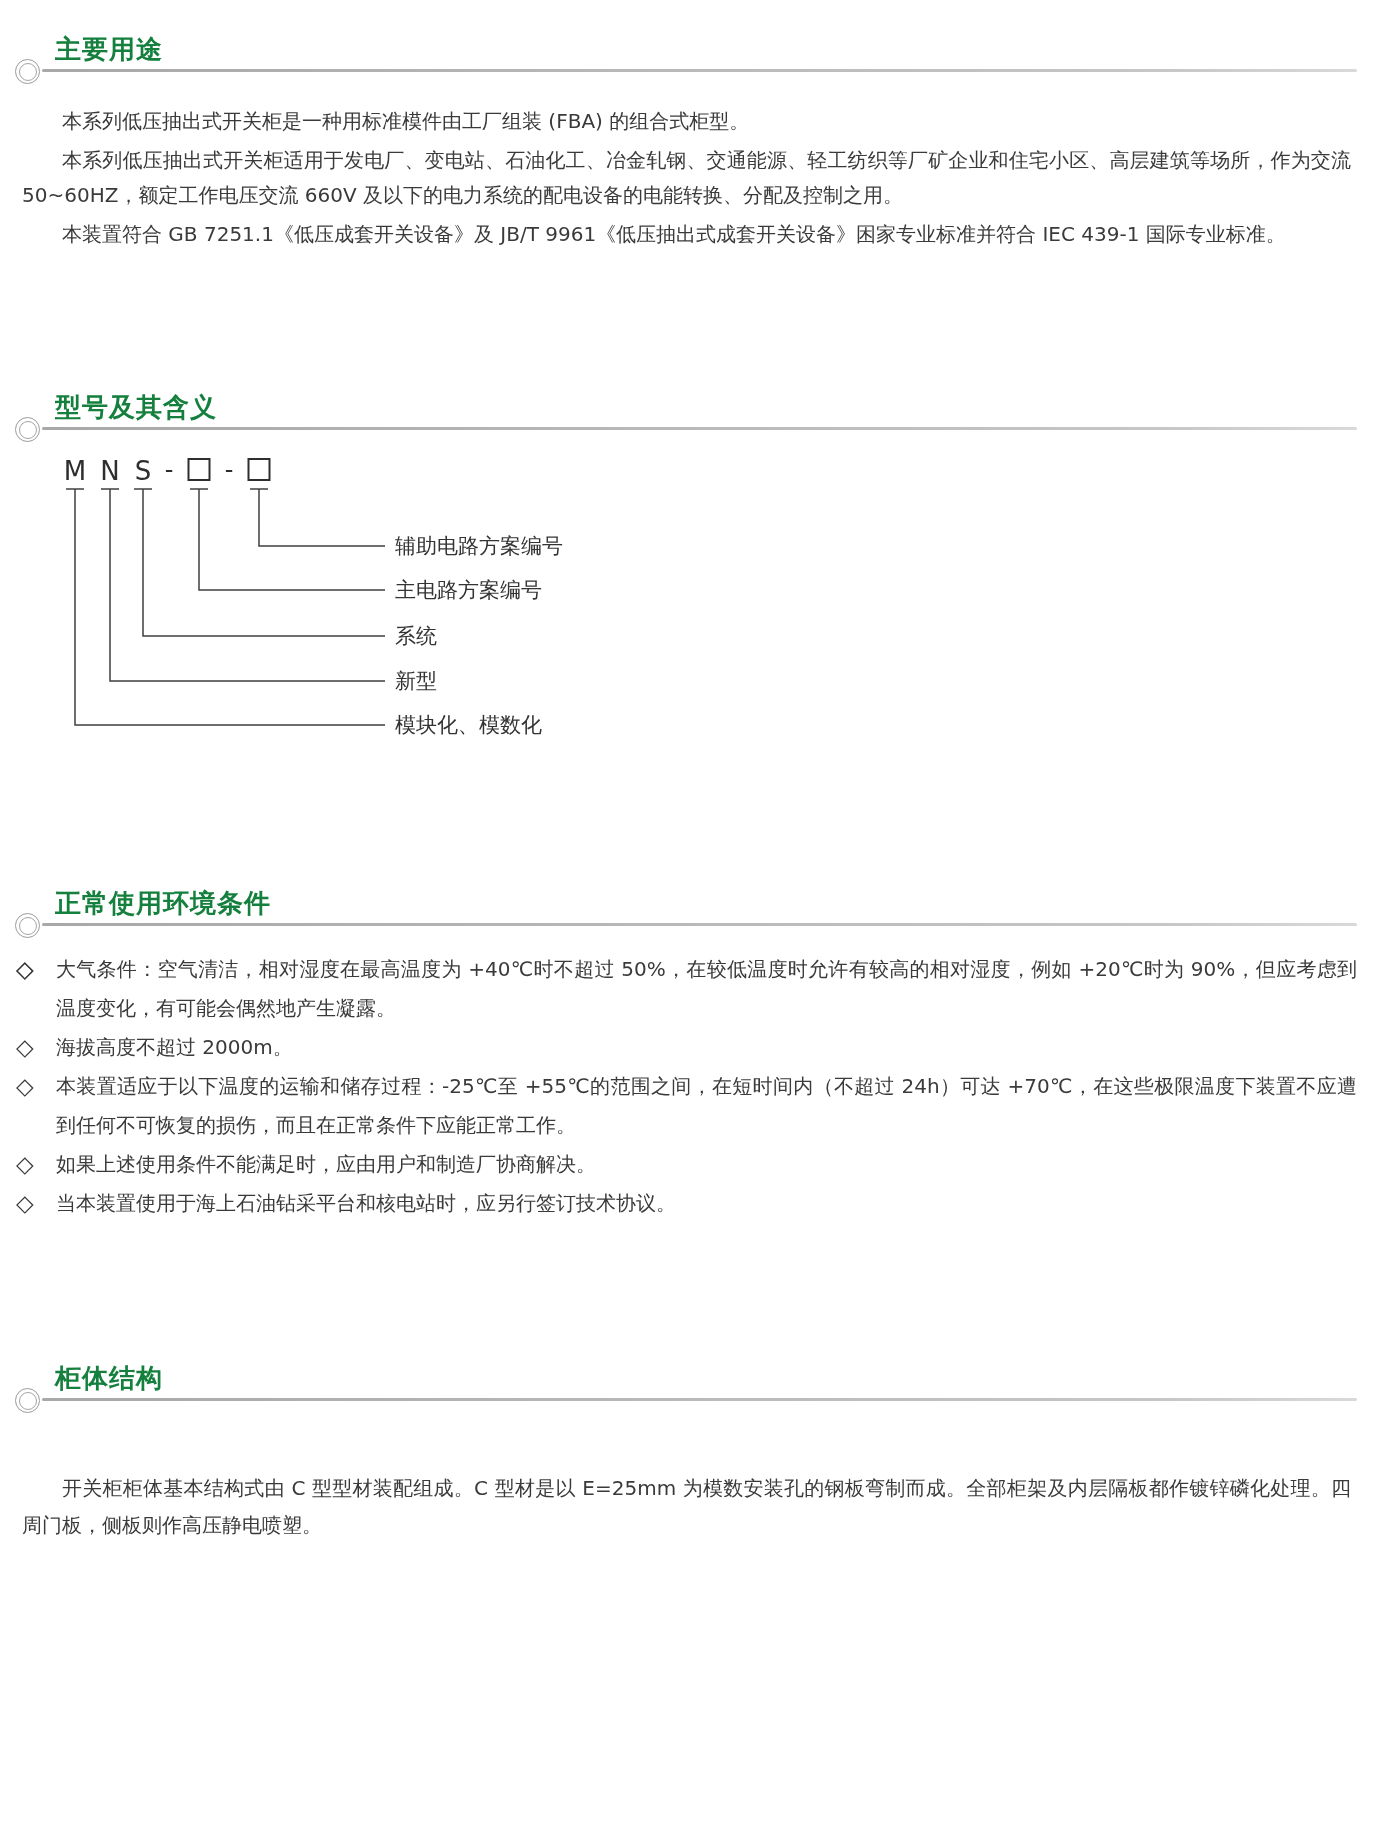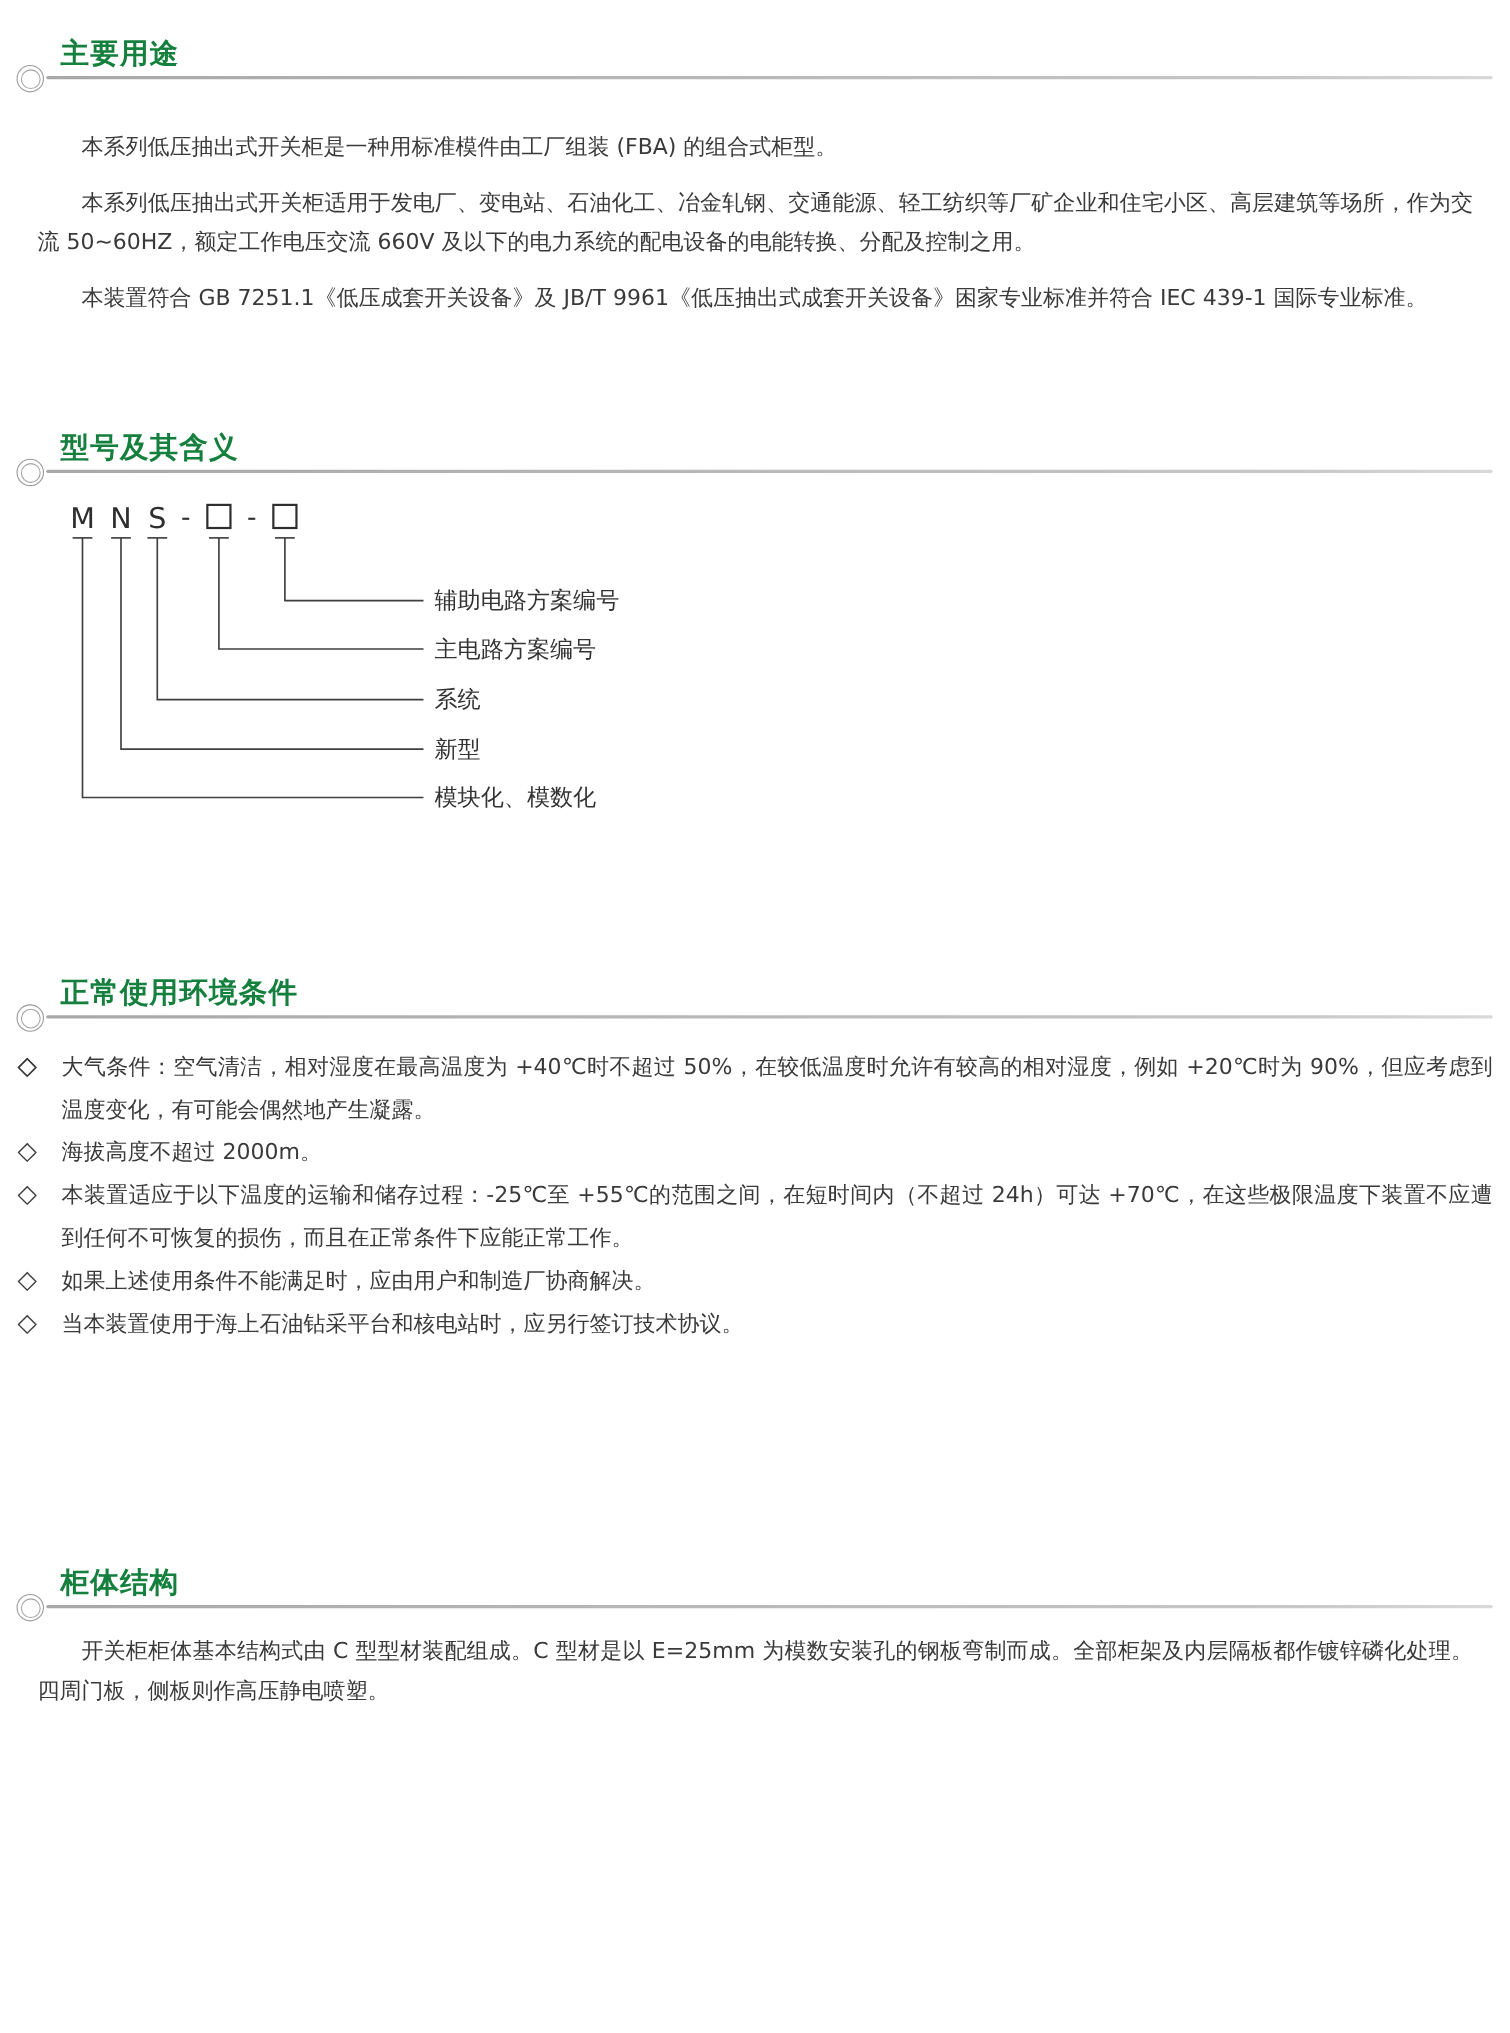--- a/index.html
+++ b/index.html
@@ -37,21 +37,21 @@
     background: linear-gradient(90deg, #a8a8a8, #c6c6c6 85%, #d9d9d9);
     border-radius: 2px;
   }
 
   
   .text-block {
     position: absolute; left: 18px; width: 1337px;
     font-size: 20px; line-height: 35px; text-align: justify;
     color: #3a3a3a;
   }
-  .text-block p { margin: 16px; text-indent: 2em; }
+  .text-block p { margin: 4px; text-indent: 2em; }
   .text-block.structure { line-height: 37px; }
 
   
   .bullet-list {
     position: absolute; left: 16px; top: 950px; width: 1341px;
     font-size: 20px; line-height: 39px; text-align: justify;
     color: #3a3a3a;
   }
   .bullet-item { position: relative; padding-left: 40px; margin: 0; }
   .diamond {
@@ -150,21 +150,21 @@
     <div class="bullet-item">
       <span class="diamond">◇</span>
       <span>如果上述使用条件不能满足时，应由用户和制造厂协商解决。</span>
     </div>
     <div class="bullet-item">
       <span class="diamond">◇</span>
       <span>当本装置使用于海上石油钻采平台和核电站时，应另行签订技术协议。</span>
     </div>
   </div>
 
-  <div class="sec-header" style="top:1424px;">
+  <div class="sec-header" style="top:1363px;">
     <span class="ring"></span>
     <h2 class="sec-title">柜体结构</h2>
     <div class="rule"></div>
   </div>
 
   <div class="text-block structure" style="top:1466px;">
     <p>开关柜柜体基本结构式由 C 型型材装配组成。C 型材是以 E=25mm 为模数安装孔的钢板弯制而成。全部柜架及内层隔板都作镀锌磷化处理。四周门板，侧板则作高压静电喷塑。</p>
   </div>
 
 </div>

